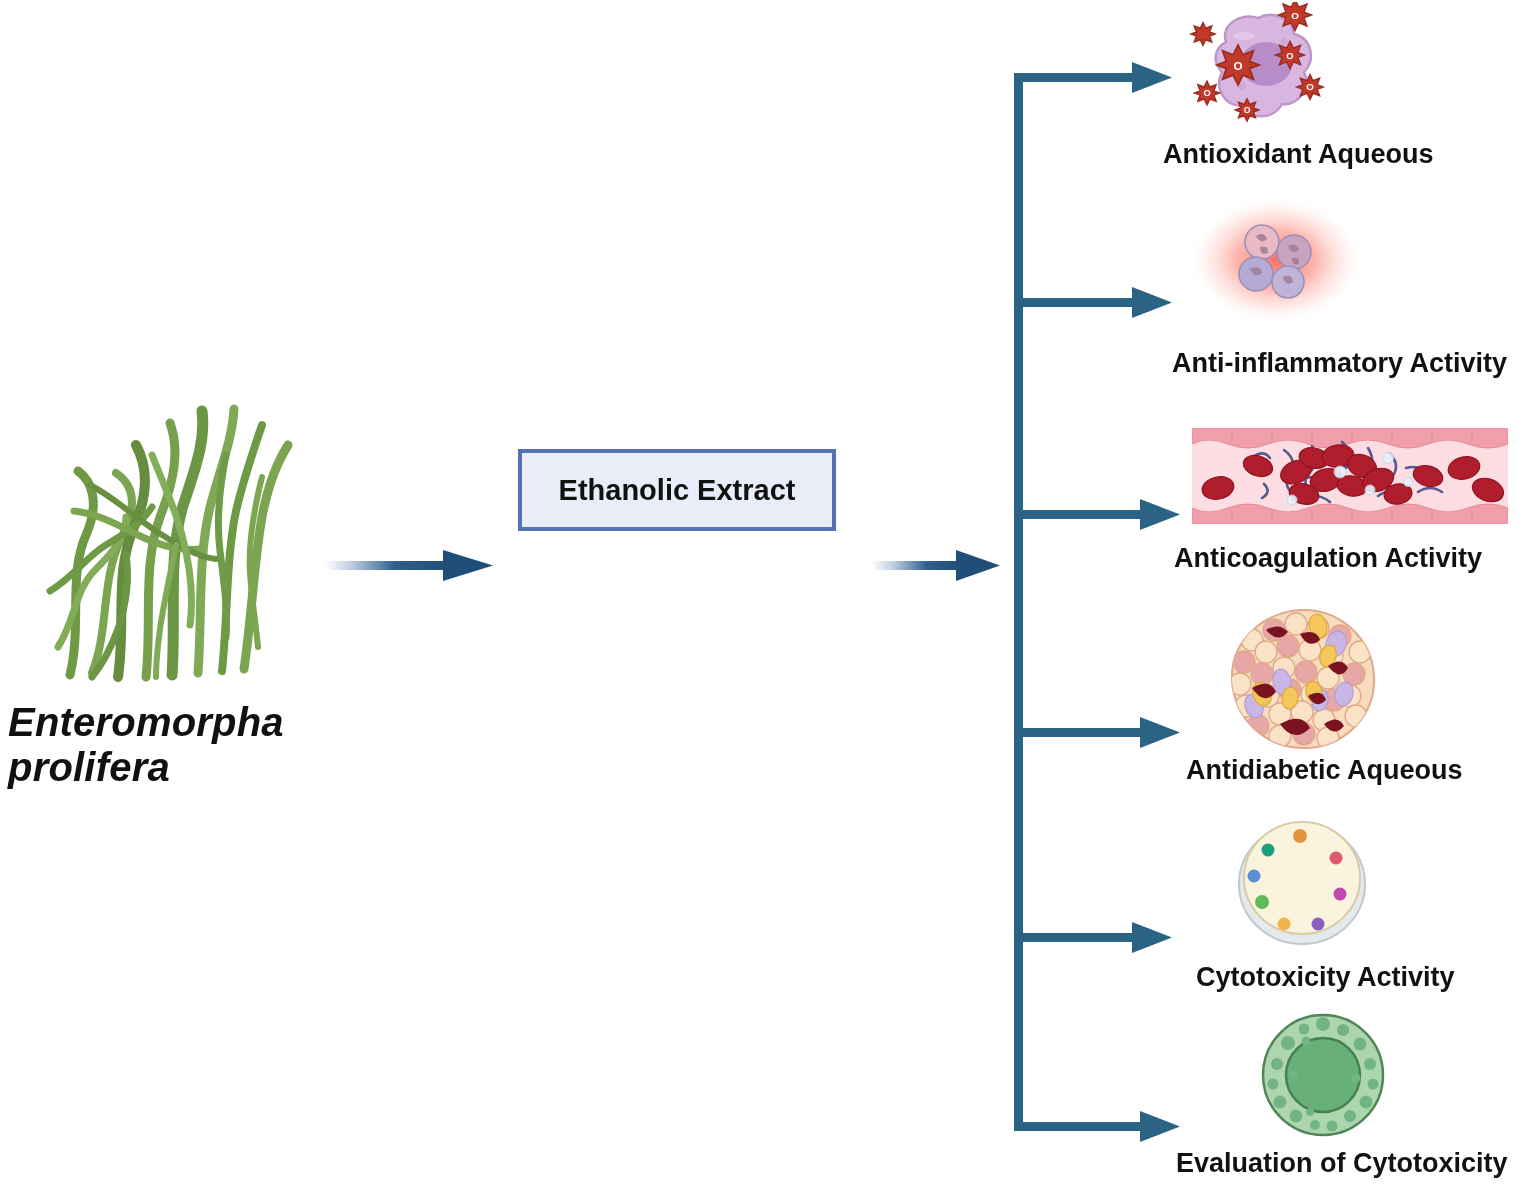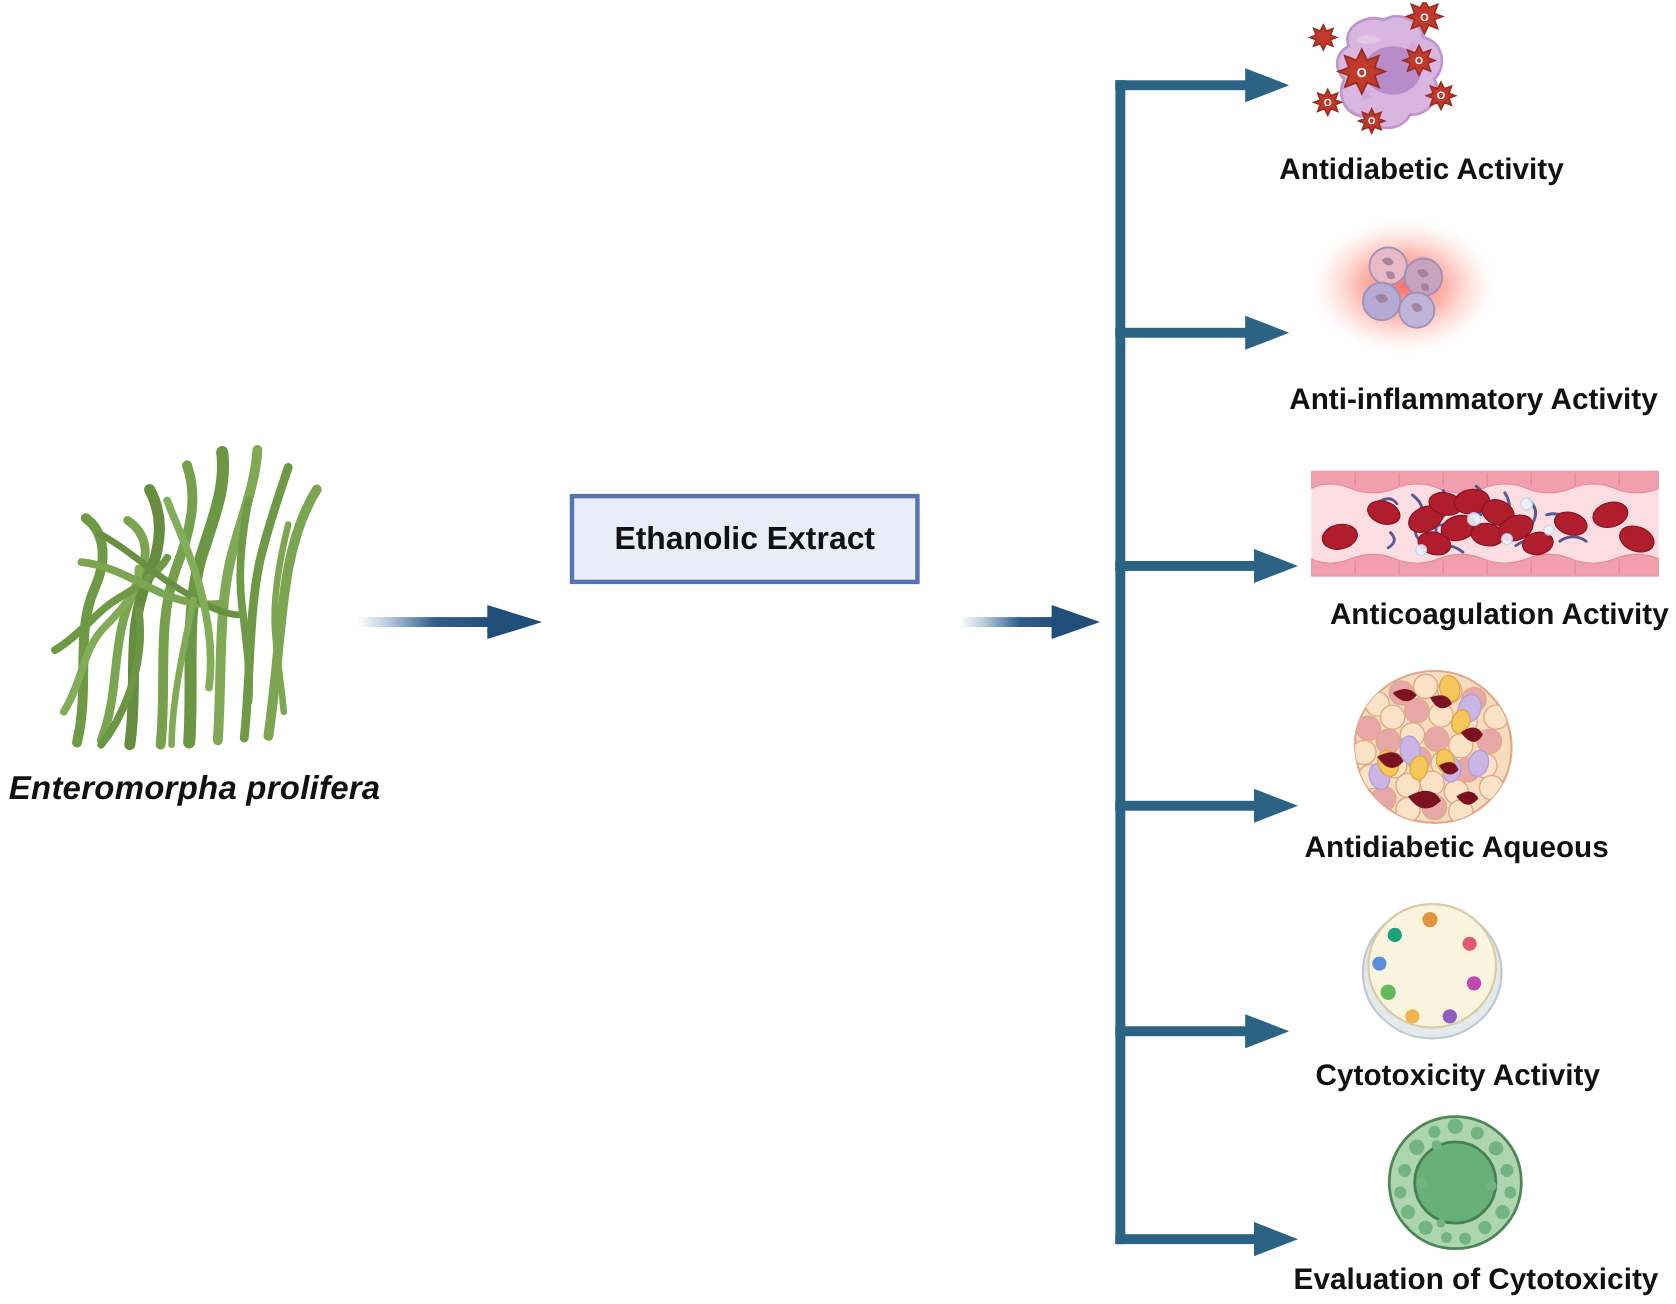--- a/index.html
+++ b/index.html
@@ -8,21 +8,21 @@
     background:#ffffff;
     font-family:"Liberation Sans","DejaVu Sans",sans-serif;
     overflow:hidden;
   }
   .stage{position:absolute;inset:0;}
 
   
   #algae-illustration{position:absolute;left:30px;top:385px;width:330px;height:300px;}
   #species-name{
     position:absolute;left:8px;top:700px;width:420px;
-    font-size:30px;font-weight:bold;font-style:italic;color:#111;
+    font-size:40px;font-weight:bold;font-style:italic;color:#111;
     letter-spacing:.2px;
   }
 
   
   .extract-box{
     position:absolute;left:518px;width:318px;
     background:#E9EDF8;
     display:flex;align-items:center;justify-content:center;
     font-size:29px;font-weight:bold;color:#111;
     box-sizing:border-box;
@@ -170,21 +170,21 @@
             <path d="M0,-19 L4.6,-9.6 L14.6,-13.4 L11,-3.4 L20,0 L11,3.4 L14.6,13.4 L4.6,9.6 L0,19 L-4.6,9.6 L-14.6,13.4 L-11,3.4 L-20,0 L-11,-3.4 L-14.6,-13.4 L-4.6,-9.6 Z" fill="#C0392B" stroke="#9B2C20" stroke-width="2.6"></path>
             <text x="0" y="5" font-size="15" font-weight="bold" fill="#fff" text-anchor="middle" font-family="Liberation Sans, sans-serif">O</text>
           </g>
           <g transform="translate(130,85) scale(0.65)">
             <path d="M0,-19 L4.6,-9.6 L14.6,-13.4 L11,-3.4 L20,0 L11,3.4 L14.6,13.4 L4.6,9.6 L0,19 L-4.6,9.6 L-14.6,13.4 L-11,3.4 L-20,0 L-11,-3.4 L-14.6,-13.4 L-4.6,-9.6 Z" fill="#C0392B" stroke="#9B2C20" stroke-width="2.4"></path>
             <text x="0" y="5" font-size="15" font-weight="bold" fill="#fff" text-anchor="middle" font-family="Liberation Sans, sans-serif">O</text>
           </g>
         </g>
       </svg>
     </div>
-    <div class="activity-label" style="left:1163px;top:139px;">Antidiabetic Activity</div>
+    <div class="activity-label" style="left:1163px;top:139px;">Antioxidant Aqueous</div>
   </div>
 
   <div class="activity-item">
     <div class="activity-icon" style="left:1188px;top:196px;width:180px;height:130px;">
       <svg width="180" height="130" viewBox="0 0 180 130">
         <defs>
           <radialGradient id="inflamGlow" cx="50%" cy="50%" r="50%">
             <stop offset="0%" stop-color="#F8655A" stop-opacity=".92"></stop>
             <stop offset="45%" stop-color="#FA8A7C" stop-opacity=".62"></stop>
             <stop offset="75%" stop-color="#FDB9AE" stop-opacity=".28"></stop>
@@ -257,21 +257,21 @@
         </g>
         <g fill="#E8F2FB" stroke="#BBD4E8" stroke-width="1" opacity=".9">
           <circle cx="148" cy="44" r="6"></circle>
           <circle cx="196" cy="30" r="5.5"></circle>
           <circle cx="178" cy="62" r="5"></circle>
           <circle cx="100" cy="72" r="5"></circle>
           <circle cx="216" cy="54" r="4.5"></circle>
         </g>
       </svg>
     </div>
-    <div class="activity-label" style="left:1174px;top:543px;margin-left:35px;">Anticoagulation Activity</div>
+    <div class="activity-label" style="left:1174px;top:543px;">Anticoagulation Activity</div>
   </div>
 
   <div class="activity-item">
     <div class="activity-icon" style="left:1224px;top:604px;width:160px;height:150px;">
       <svg width="160" height="150" viewBox="0 0 160 150">
         <defs>
           <clipPath id="isletClip">
             <path d="M80 6 C 116 6, 148 34, 150 72 C 152 112, 120 144, 80 144
                      C 42 144, 10 116, 8 76 C 6 36, 42 6, 80 6 Z"></path>
           </clipPath>

